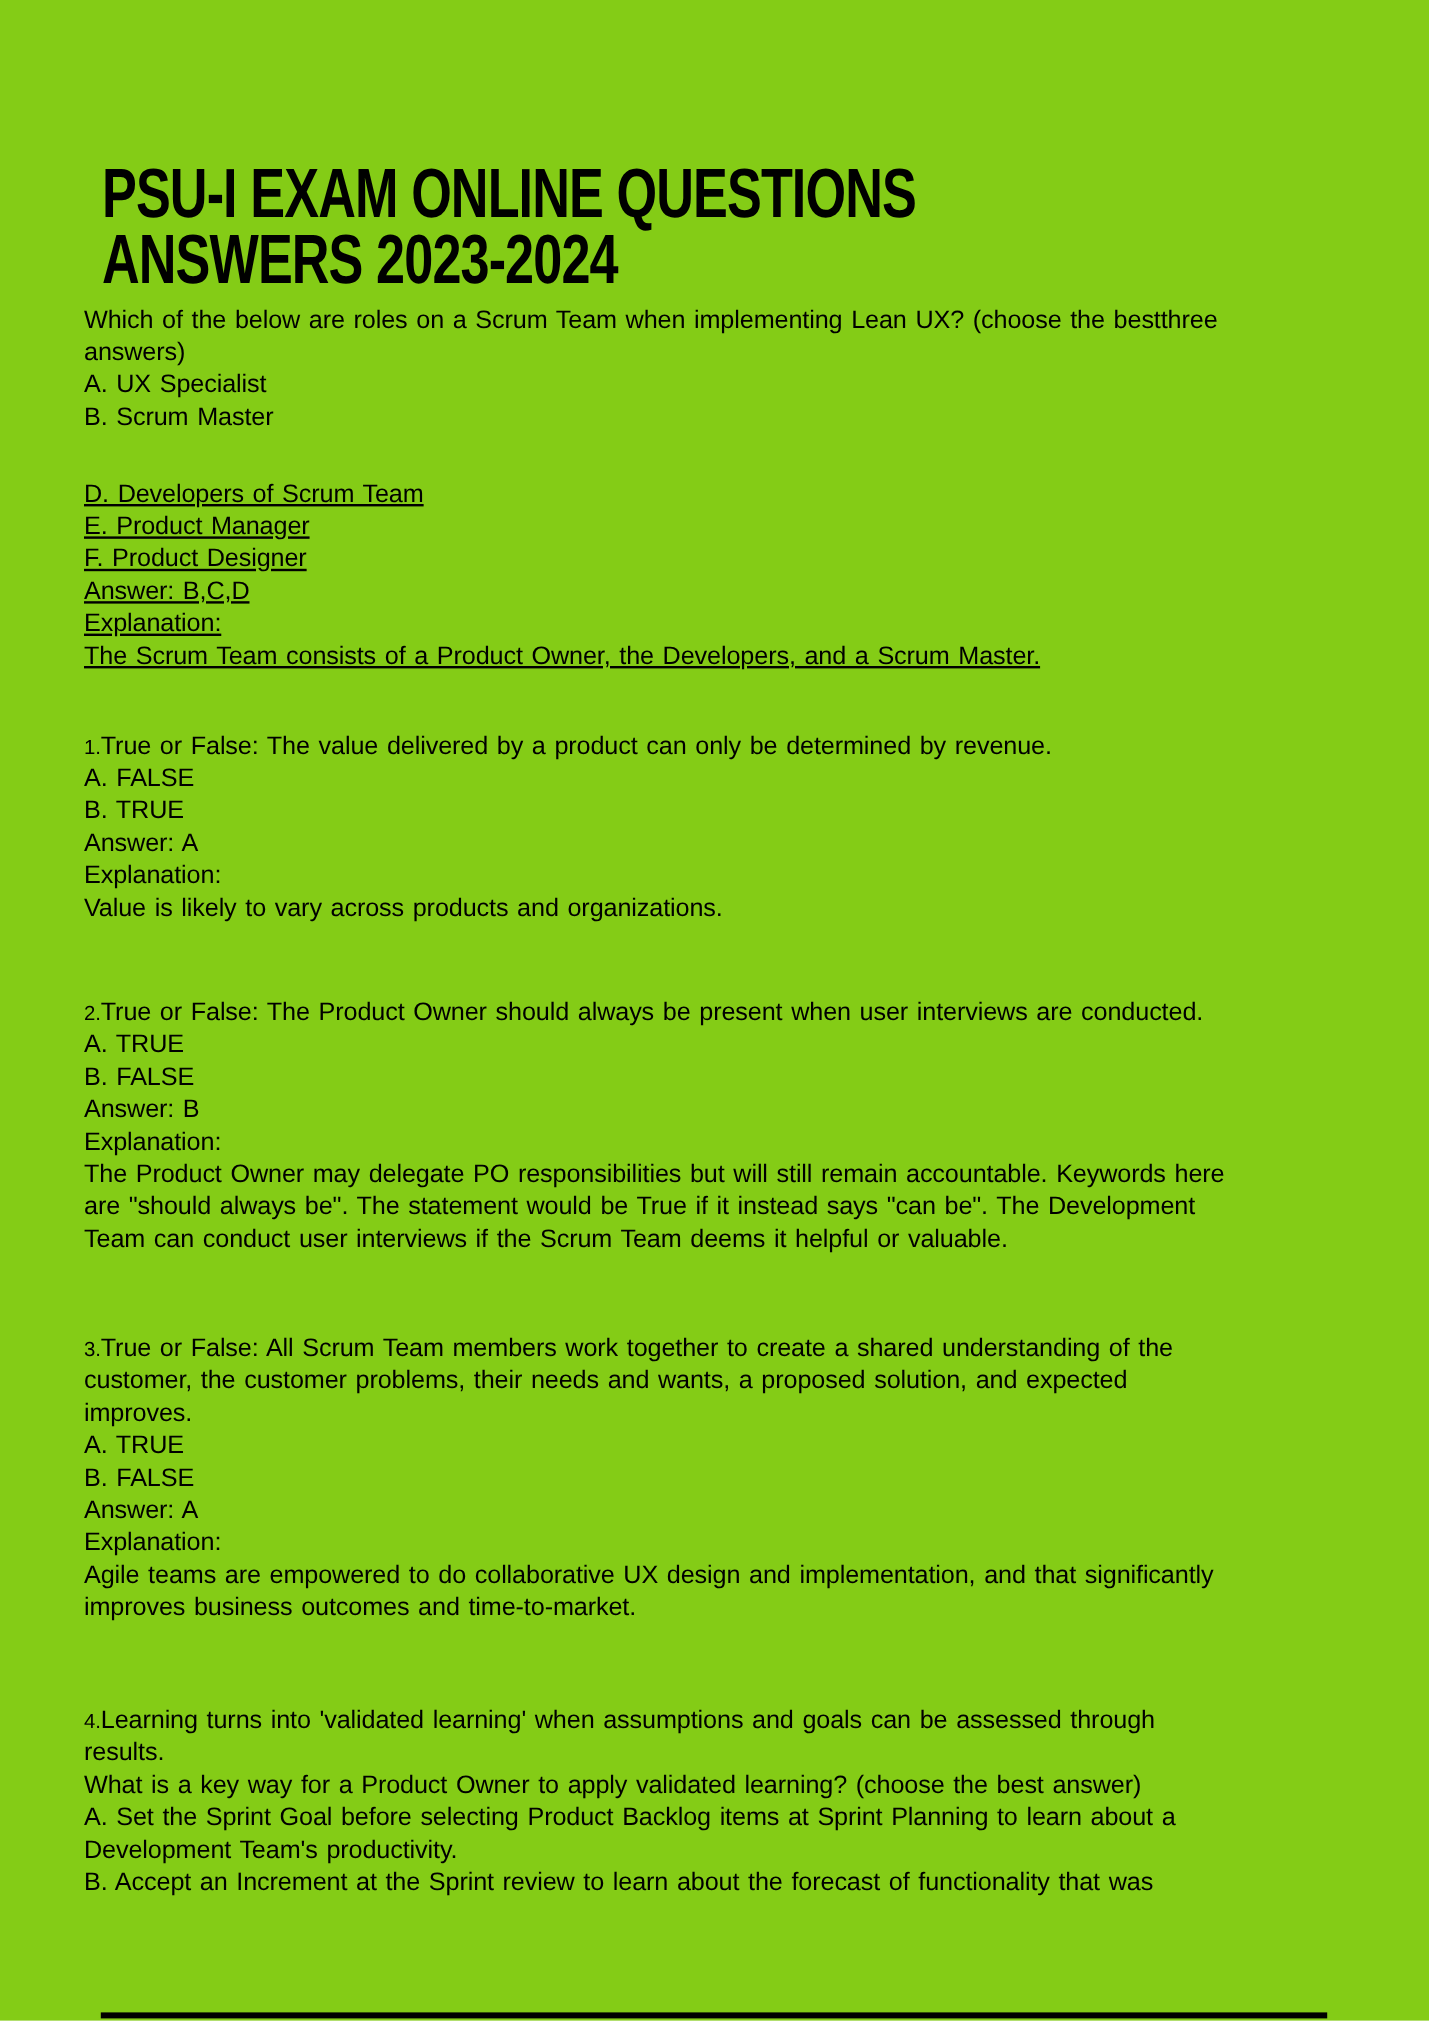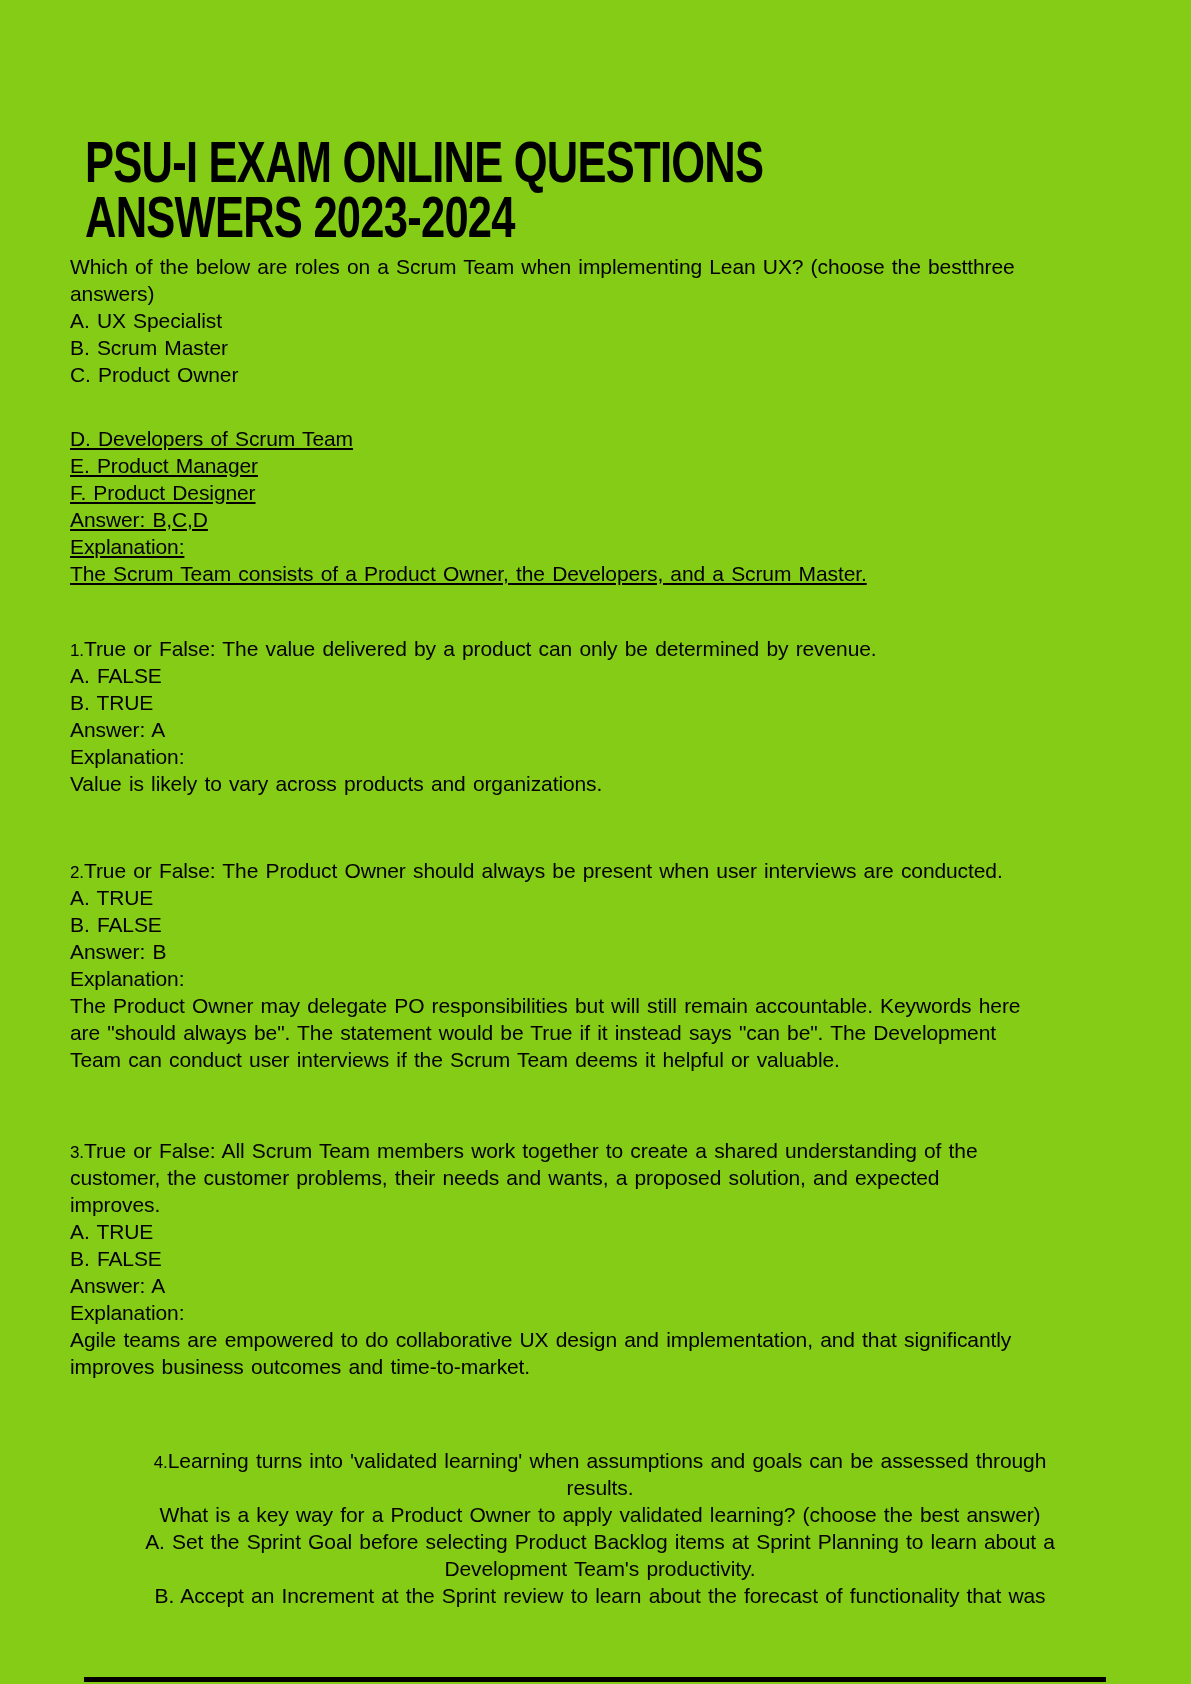--- a/index.html
+++ b/index.html
@@ -64,21 +64,20 @@
 <div class="page">
   <div class="doc-title l1">PSU-I EXAM ONLINE QUESTIONS</div>
   <div class="doc-title l2">ANSWERS 2023-2024</div>
 
   <div class="content" id="content">
       <div class="block">
         <div class="line"><span>Which of the below are roles on a Scrum Team when implementing Lean UX? (choose the bestthree</span></div>
         <div class="line"><span>answers)</span></div>
         <div class="line"><span>A. UX Specialist</span></div>
         <div class="line"><span>B. Scrum Master</span></div>
-        <div class="line"><span>C. Product Owner</span></div>
       </div>
       <div class="block" style="margin-top: 37px; text-decoration: underline;">
         <div class="line"><span>D. Developers of Scrum Team</span></div>
         <div class="line"><span>E. Product Manager</span></div>
         <div class="line"><span>F. Product Designer</span></div>
         <div class="line"><span>Answer: B,C,D</span></div>
         <div class="line"><span>Explanation:</span></div>
         <div class="line"><span>The Scrum Team consists of a Product Owner, the Developers, and a Scrum Master.</span></div>
       </div>
       <div class="block" style="margin-top: 48px;">
@@ -103,21 +102,21 @@
         <div class="line"><span class="qnum">3.</span><span>True or False: All Scrum Team members work together to create a shared understanding of the</span></div>
         <div class="line"><span>customer, the customer problems, their needs and wants, a proposed solution, and expected</span></div>
         <div class="line"><span>improves.</span></div>
         <div class="line"><span>A. TRUE</span></div>
         <div class="line"><span>B. FALSE</span></div>
         <div class="line"><span>Answer: A</span></div>
         <div class="line"><span>Explanation:</span></div>
         <div class="line"><span>Agile teams are empowered to do collaborative UX design and implementation, and that significantly</span></div>
         <div class="line"><span>improves business outcomes and time-to-market.</span></div>
       </div>
-      <div class="block" style="margin-top: 67px; text-align: center;">
+      <div class="block" style="margin-top: 67px;">
         <div class="line"><span class="qnum">4.</span><span>Learning turns into 'validated learning' when assumptions and goals can be assessed through</span></div>
         <div class="line"><span>results.</span></div>
         <div class="line"><span>What is a key way for a Product Owner to apply validated learning? (choose the best answer)</span></div>
         <div class="line"><span>A. Set the Sprint Goal before selecting Product Backlog items at Sprint Planning to learn about a</span></div>
         <div class="line"><span>Development Team's productivity.</span></div>
         <div class="line"><span>B. Accept an Increment at the Sprint review to learn about the forecast of functionality that was</span></div>
       </div>
     </div>
 
   <div class="footer-rule"></div>

